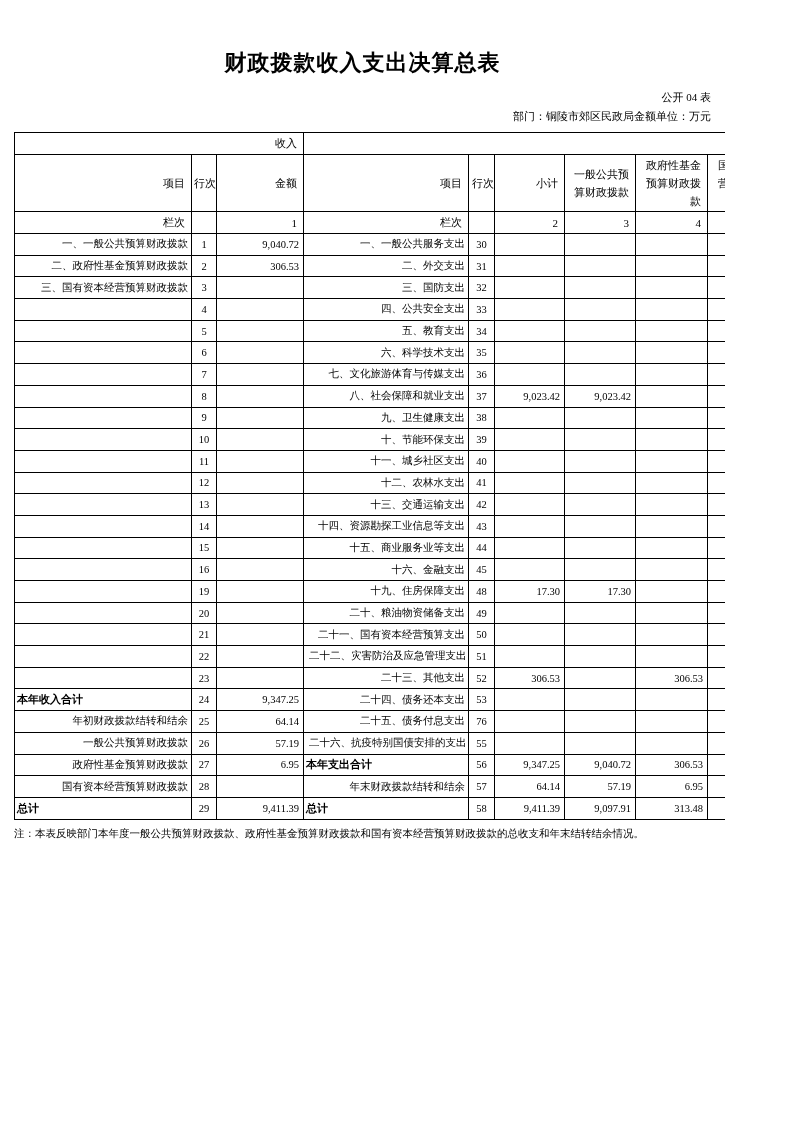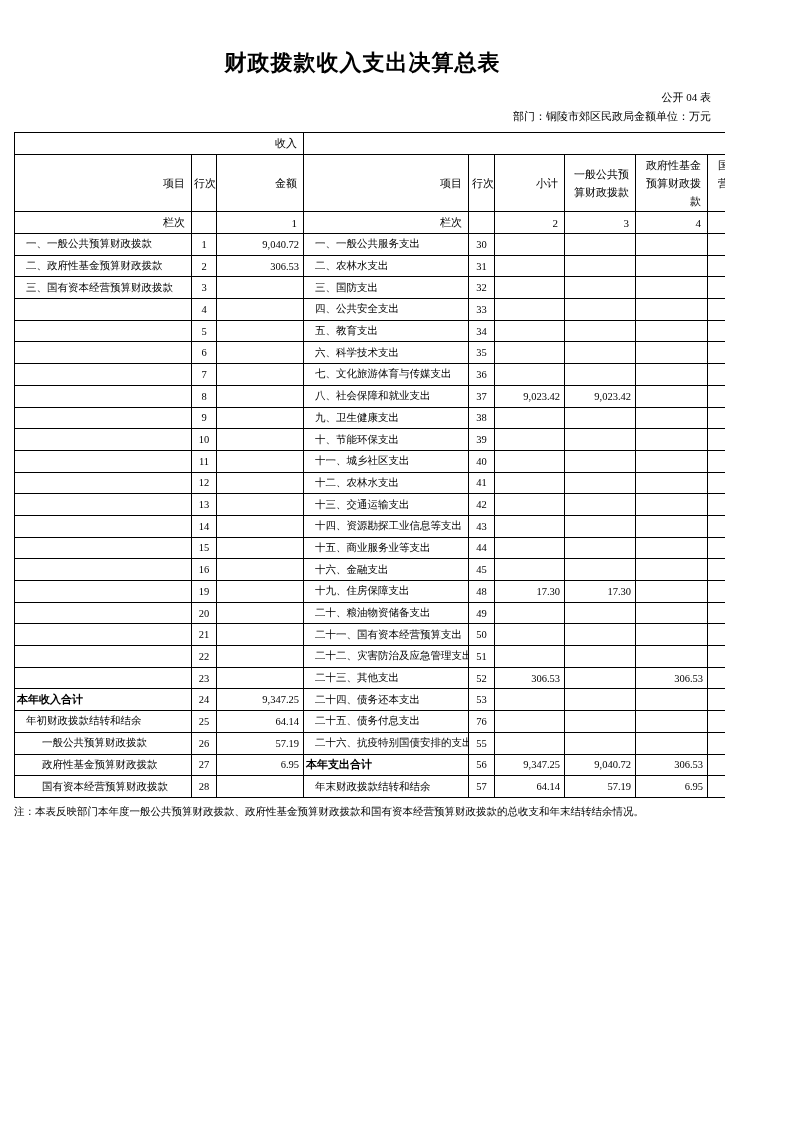--- a/index.html
+++ b/index.html
@@ -46,21 +46,21 @@
     font-weight: normal;
   }
   thead th { font-size: 11px; text-align: right; padding: 0 6px; }
   tr.h1 { height: 22px; }
   tr.h2 { height: 57px; }
   tr.h2 th { line-height: 1.65; }
   tr.h2 th.vcell { padding: 0; }
   tr.h3 { height: 22px; }
   tbody tr { height: 21.7px; }
   tbody td { font-size: 10.5px; }
-  td.item  { text-align: left; padding: 0 3px 0 11px; white-space: nowrap; }
+  td.item  { text-align: right; padding: 0 3px 0 5px; white-space: nowrap; }
   td.item.indent { padding-left: 27px; }
   td.item.total  { text-align: left; font-weight: bold; font-size: 11px; padding: 0 2px; }
   td.rowno { text-align: center; padding: 0 1px; }
   td.amt   { text-align: right; padding: 0 4px 0 1px; }
   .note {
     font-size: 10.5px;
     margin: 7px 14px 0 14px;
     line-height: 1.4;
   }
 </style>
@@ -124,21 +124,21 @@
           <td class="rowno">30</td>
           <td class="amt"></td>
           <td class="amt"></td>
           <td class="amt"></td>
           <td class="amt"></td>
         </tr>
         <tr>
           <td class="item">二、政府性基金预算财政拨款</td>
           <td class="rowno">2</td>
           <td class="amt">306.53</td>
-          <td class="item">二、农林水支出</td>
+          <td class="item">二、外交支出</td>
           <td class="rowno">31</td>
           <td class="amt"></td>
           <td class="amt"></td>
           <td class="amt"></td>
           <td class="amt"></td>
         </tr>
         <tr>
           <td class="item">三、国有资本经营预算财政拨款</td>
           <td class="rowno">3</td>
           <td class="amt"></td>
@@ -395,17 +395,28 @@
           <td class="item indent">国有资本经营预算财政拨款</td>
           <td class="rowno">28</td>
           <td class="amt"></td>
           <td class="item">年末财政拨款结转和结余</td>
           <td class="rowno">57</td>
           <td class="amt">64.14</td>
           <td class="amt">57.19</td>
           <td class="amt">6.95</td>
           <td class="amt"></td>
         </tr>
+        <tr>
+          <td class="item total">总计</td>
+          <td class="rowno">29</td>
+          <td class="amt">9,411.39</td>
+          <td class="item total">总计</td>
+          <td class="rowno">58</td>
+          <td class="amt">9,411.39</td>
+          <td class="amt">9,097.91</td>
+          <td class="amt">313.48</td>
+          <td class="amt"></td>
+        </tr>
       </tbody>
   </table>
 
   <div class="note">注：本表反映部门本年度一般公共预算财政拨款、政府性基金预算财政拨款和国有资本经营预算财政拨款的总收支和年末结转结余情况。</div>
 </div>
 
 </body></html>

